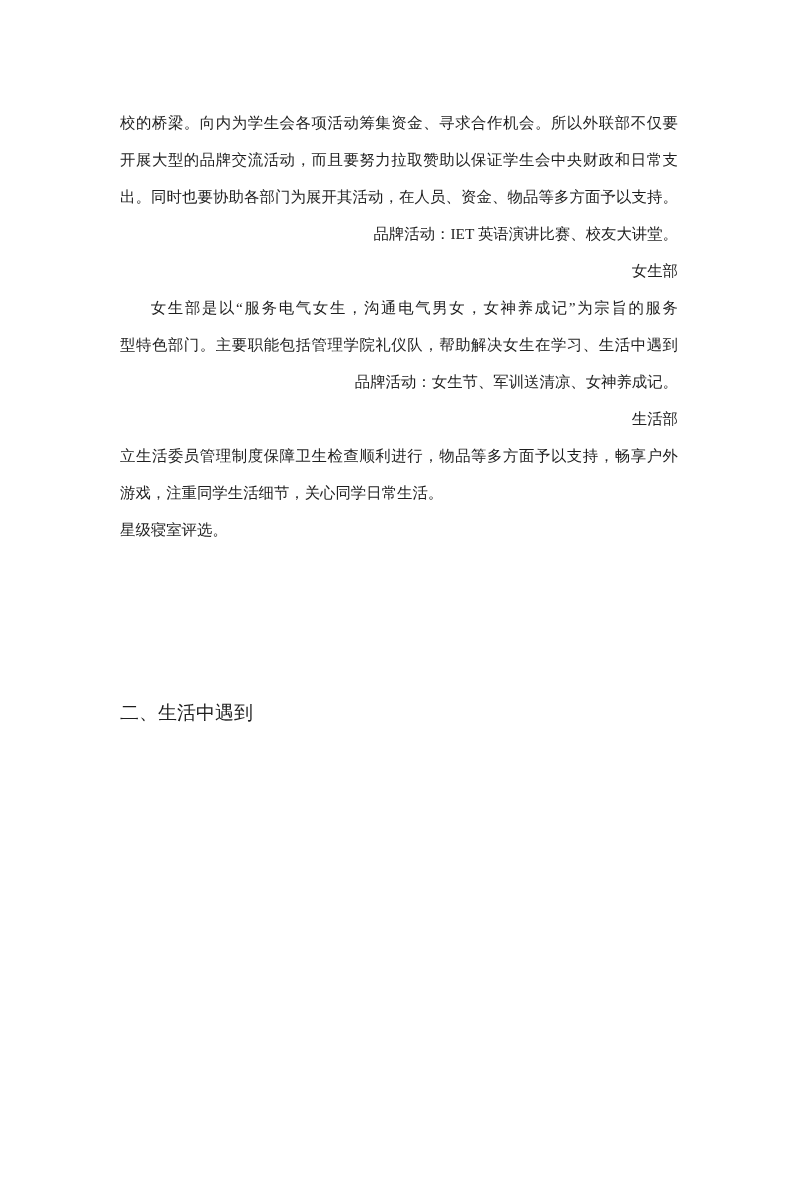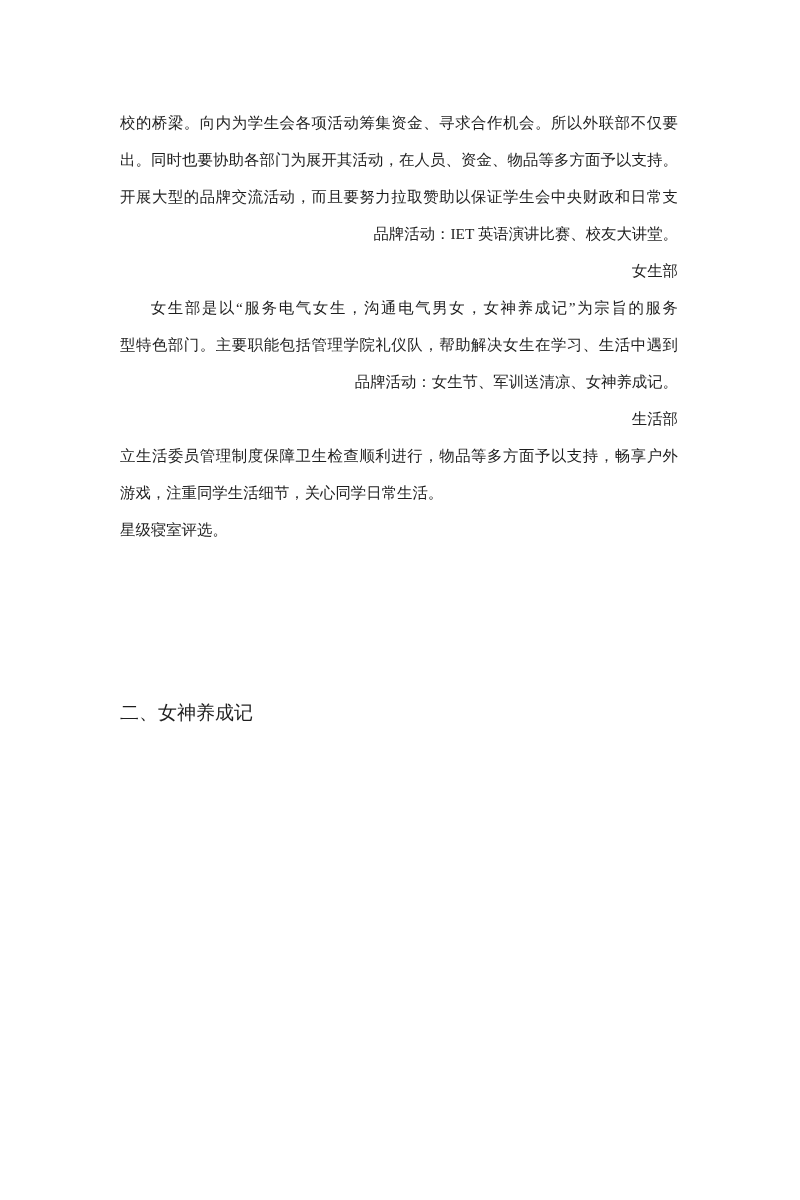--- a/index.html
+++ b/index.html
@@ -48,26 +48,26 @@
     line-height: 30px;
     color: #1e1e1e;
   }
 </style>
 </head>
 <body>
 
 <div class="page">
   <div class="text-block" id="body-lines">
       <div class="line justify">校的桥梁。向内为学生会各项活动筹集资金、寻求合作机会。所以外联部不仅要</div>
+      <div class="line justify">开展大型的品牌交流活动，而且要努力拉取赞助以保证学生会中央财政和日常支</div>
       <div class="line justify">出。同时也要协助各部门为展开其活动，在人员、资金、物品等多方面予以支持。</div>
-      <div class="line justify">开展大型的品牌交流活动，而且要努力拉取赞助以保证学生会中央财政和日常支</div>
       <div class="line indent">品牌活动：IET 英语演讲比赛、校友大讲堂。</div>
       <div class="line indent">女生部</div>
       <div class="line justify indent">女生部是以“服务电气女生，沟通电气男女，女神养成记”为宗旨的服务</div>
       <div class="line justify">型特色部门。主要职能包括管理学院礼仪队，帮助解决女生在学习、生活中遇到</div>
       <div class="line indent">品牌活动：女生节、军训送清凉、女神养成记。</div>
       <div class="line indent">生活部</div>
       <div class="line justify">立生活委员管理制度保障卫生检查顺利进行，物品等多方面予以支持，畅享户外</div>
       <div class="line">游戏，注重同学生活细节，关心同学日常生活。</div>
       <div class="line">星级寝室评选。</div>
     </div>
-  <h2 class="heading">二、女神养成记</h2>
+  <h2 class="heading">二、生活中遇到</h2>
 </div>
 
 </body></html>

